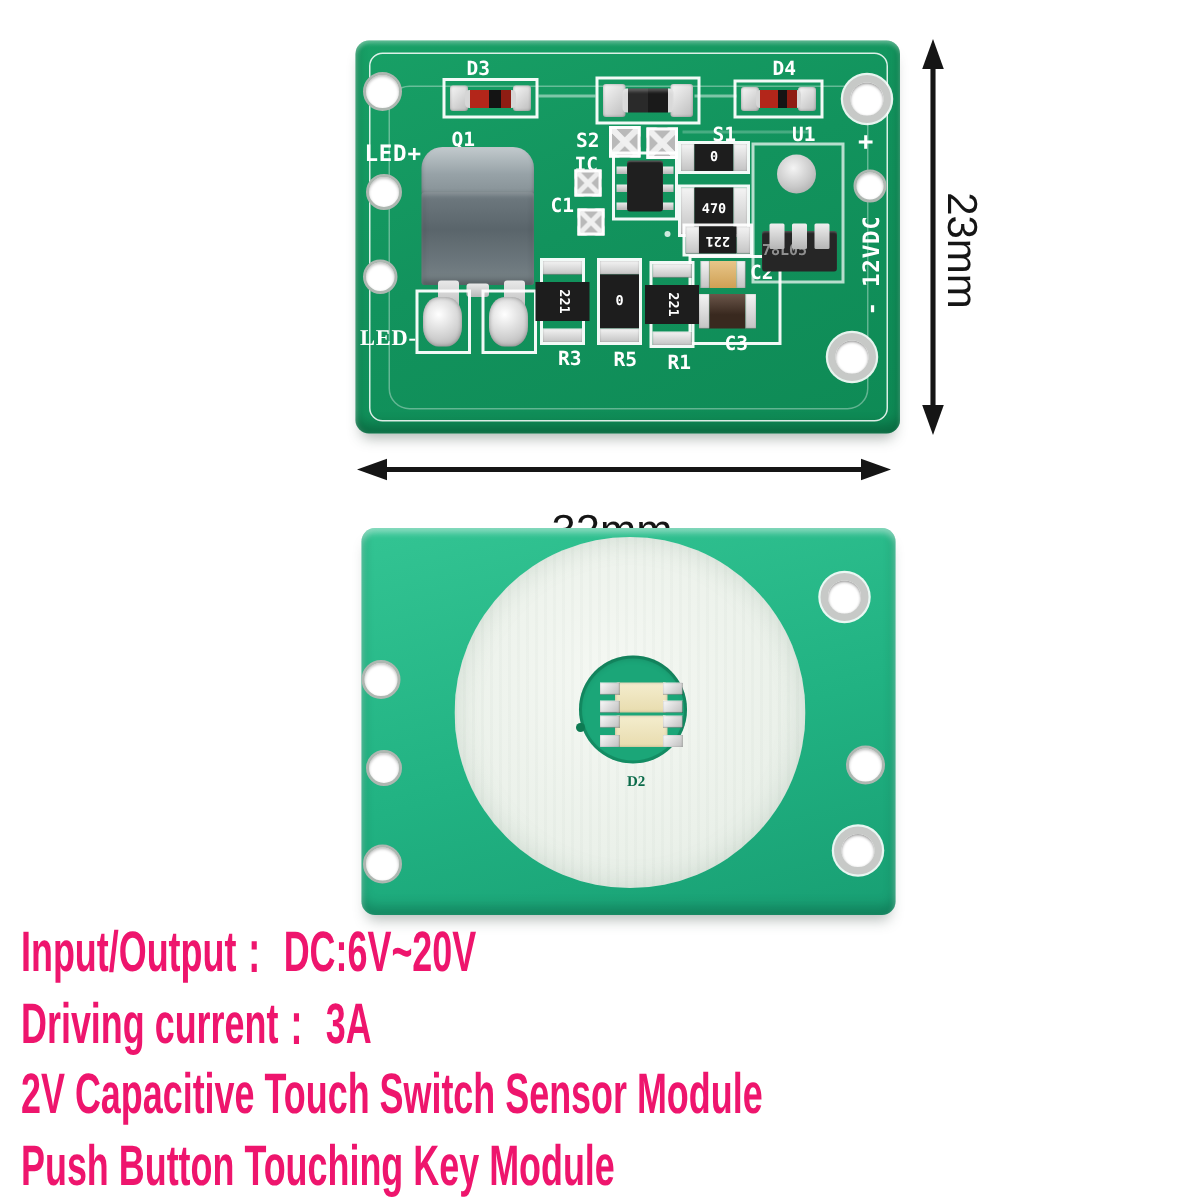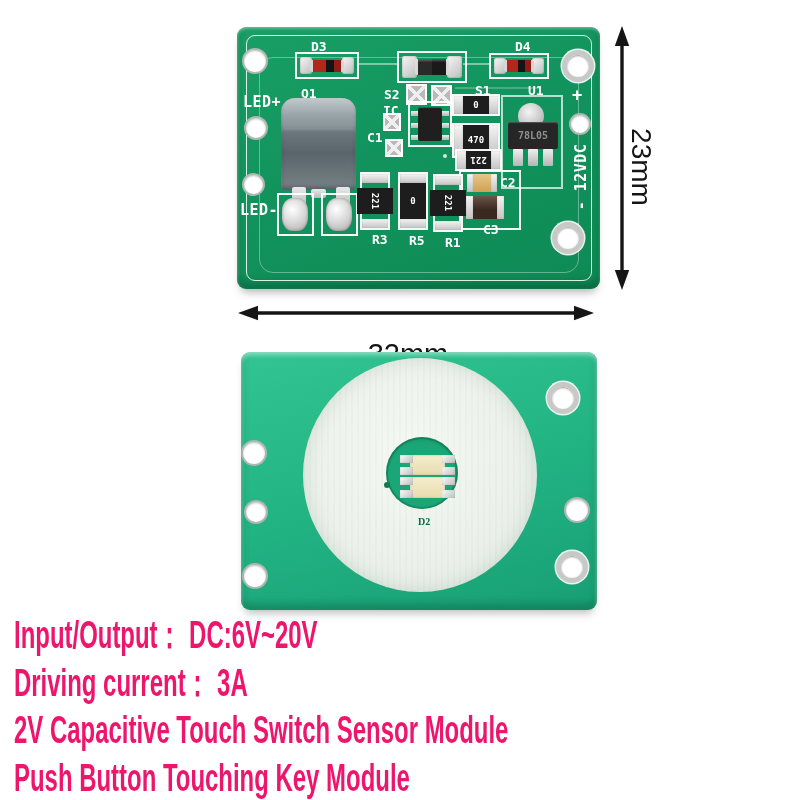--- a/index.html
+++ b/index.html
@@ -75,23 +75,23 @@
        box-shadow:inset 0 2px 3px rgba(255,255,255,.2),inset 0 -3px 4px rgba(0,0,0,.3);}
   .mos-leg{position:absolute;background:linear-gradient(#e9e9e9,#b9b9b9);border-radius:2px;}
   .oval-pad{position:absolute;border-radius:40%;
        background:radial-gradient(circle at 40% 35%,#ffffff,#cfcfcf 60%,#a8a8a8);
        box-shadow:inset 0 0 3px rgba(0,0,0,.35);}
 
   
   .u1-bump{position:absolute;border-radius:50%;
        background:radial-gradient(circle at 42% 35%,#f4f4f4,#c9c9c9 55%,#9d9d9d);}
   .u1-body{position:absolute;background:#262626;border-radius:2px;color:#8f8f8f;
-       display:flex;align-items:center;justify-content:center;
+       display:flex;align-items:center;
        font-family:"DejaVu Sans Mono",monospace;font-weight:bold;font-size:10px;
-       box-shadow:inset 0 1px 1px rgba(255,255,255,.2);}
+       box-shadow:inset 0 1px 1px rgba(255,255,255,.2);margin-top:32px;}
   .u1-leg{position:absolute;background:linear-gradient(#efefef,#b5b5b5);border-radius:1px;}
 
   
   .ic-body{position:absolute;background:#1f1f1f;border-radius:2px;
        box-shadow:inset 0 1px 1px rgba(255,255,255,.25);}
   .ic-leg{position:absolute;width:8px;height:5px;background:linear-gradient(#eee,#b5b5b5);}
 
   
   .touch-pad{position:absolute;border-radius:50%;
        background:radial-gradient(circle at 45% 40%,#f5f8f3 0%,#ebf1ea 60%,#dfe8e0 100%),
@@ -151,21 +151,21 @@
   </div>
 
   <div class="silk-label" style="left:278px;top:13px;">D4</div>
   <div class="silk compbox" style="left:252px;top:26px;width:60px;height:26px;">
     <div class="pad"></div>
     <div class="diode-red"></div>
     <div class="pad"></div>
   </div>
 
   <div class="silk-label big-label" style="left:6px;top:68px;">LED+</div>
-  <div class="silk-label big-label" style="left:3px;top:176px;">LED-</div>
+  <div class="silk-label big-label" style="left:3px;top:192px;font-family:Liberation Serif, serif;">LED-</div>
   <div class="silk-label" style="left:64px;top:60px;">Q1</div>
 
   <div class="mos-tab" style="left:44px;top:71px;width:75px;height:33px;"></div>
   <div class="mos-body" style="left:44px;top:101px;width:75px;height:62px;"></div>
   <div class="mos-leg" style="left:74px;top:162px;width:15px;height:9px;"></div>
   <div class="mos-leg" style="left:55px;top:160px;width:14px;height:20px;"></div>
   <div class="mos-leg" style="left:99px;top:160px;width:14px;height:20px;"></div>
   <div class="silk" style="left:40px;top:166px;width:37px;height:43px;"></div>
   <div class="silk" style="left:84px;top:166px;width:37px;height:43px;"></div>
   <div class="oval-pad" style="left:45px;top:171px;width:26px;height:33px;"></div>

